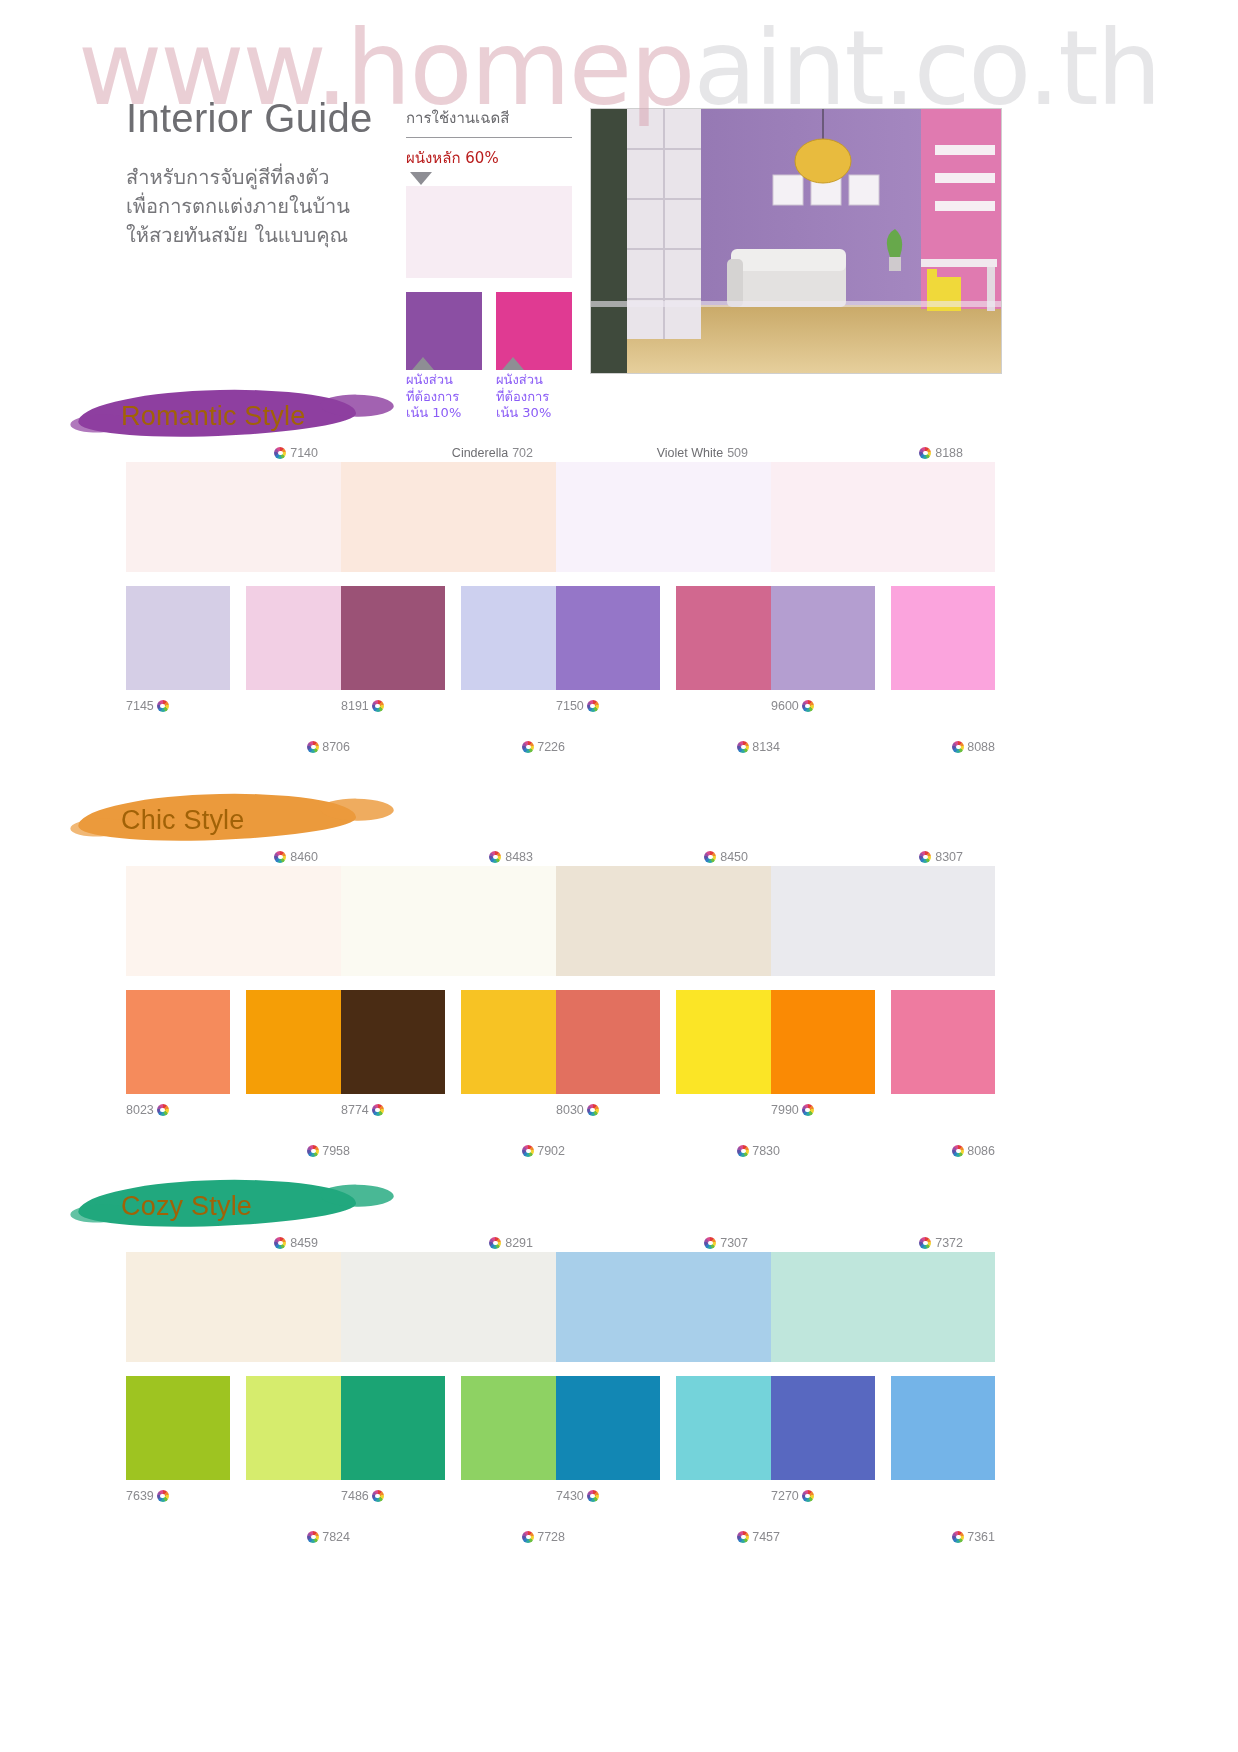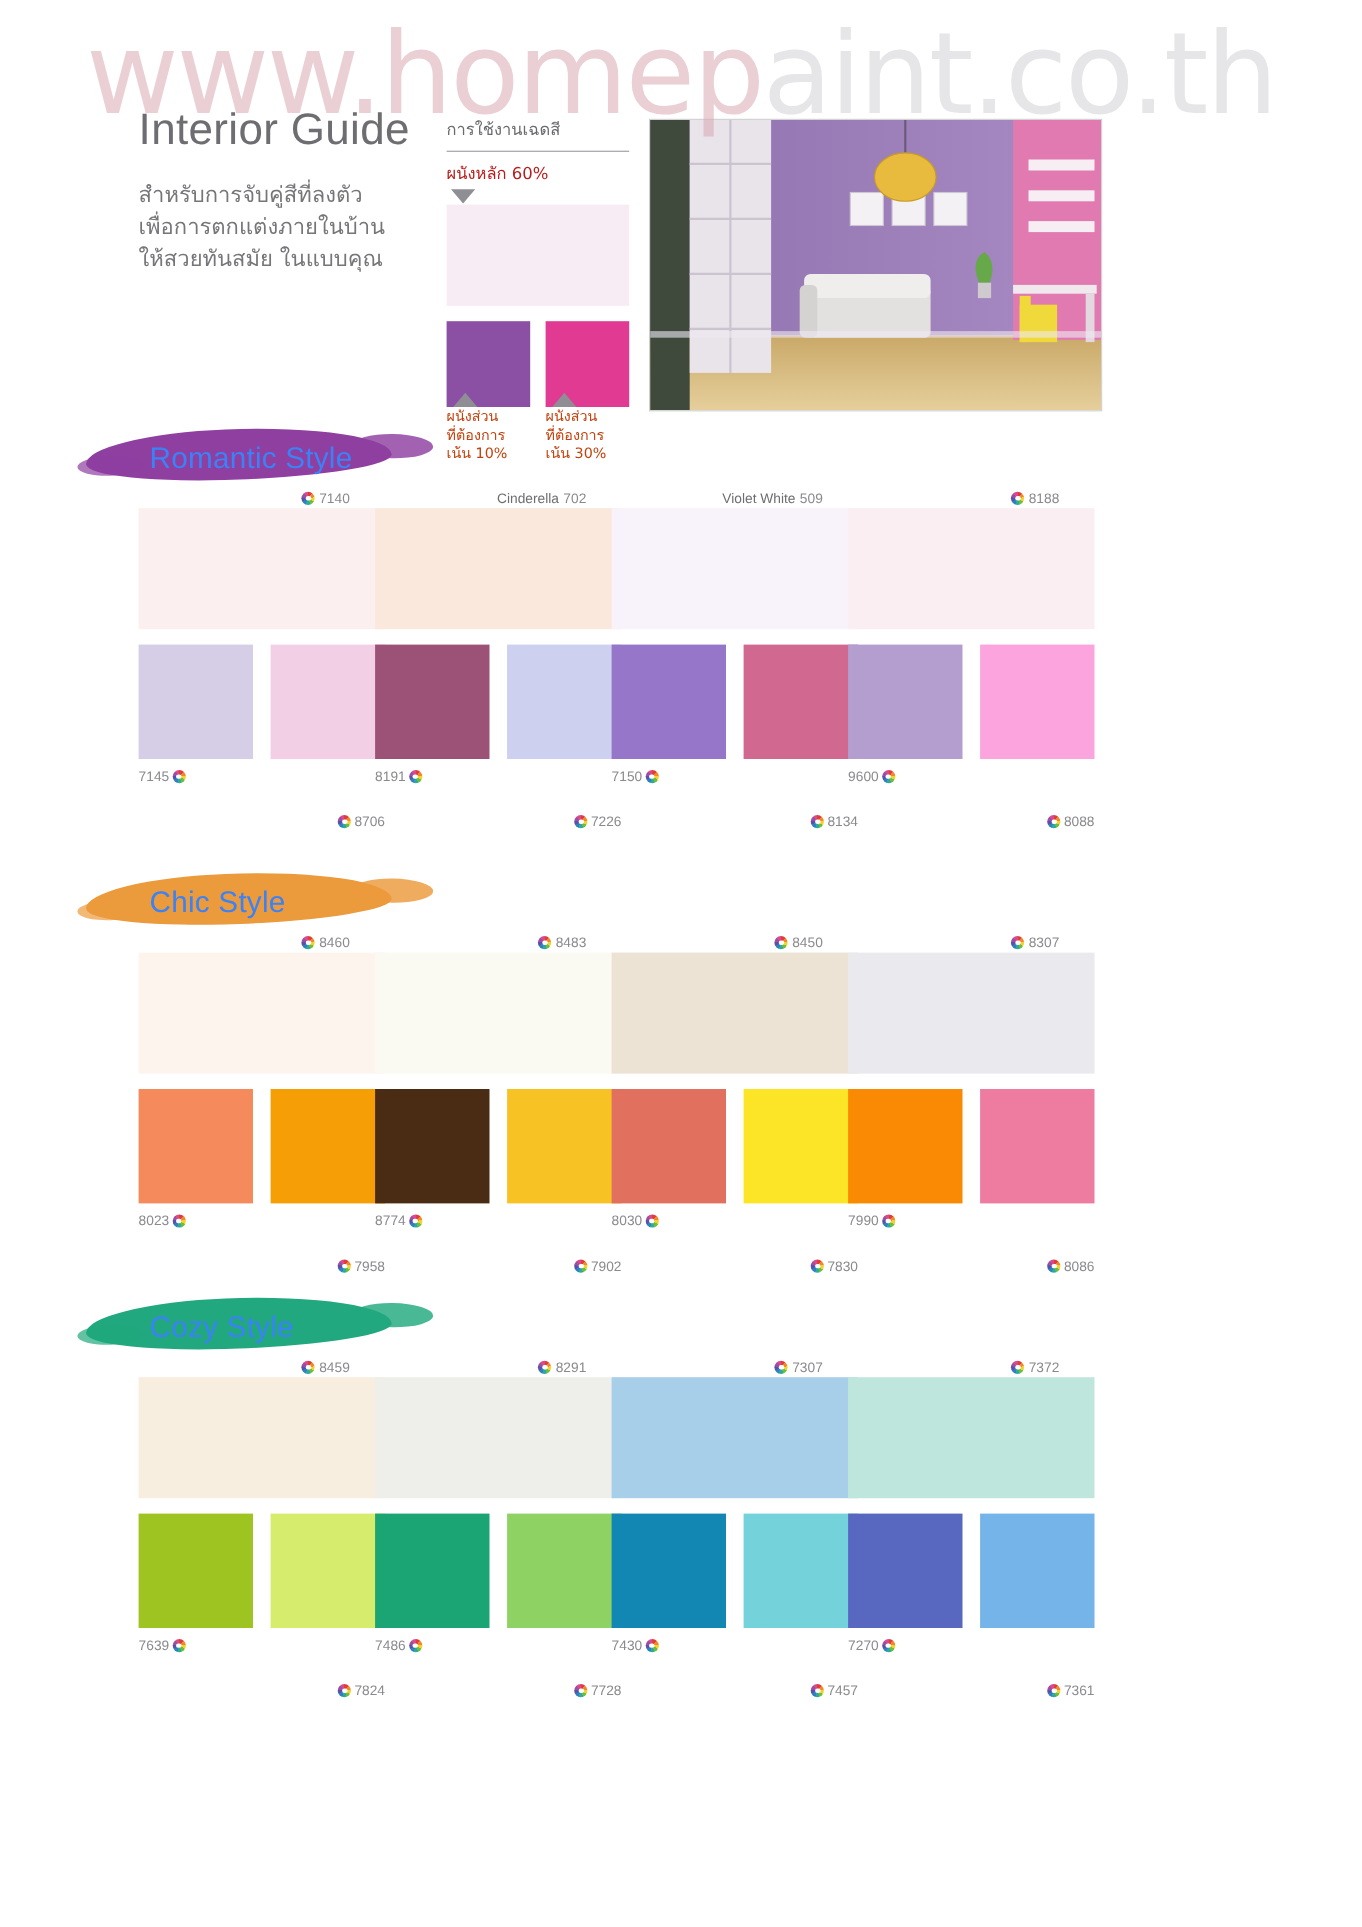--- a/index.html
+++ b/index.html
@@ -43,21 +43,21 @@
   }
   .lg-main-swatch{width:166px;height:92px;margin-top:1px;}
   .lg-accents{display:flex;gap:14px;margin-top:14px;}
   .lg-acc-col{width:76px;}
   .lg-acc-swatch{width:76px;height:78px;}
   .tri-up{
     width:0;height:0;border-left:11px solid transparent;border-right:11px solid transparent;
     border-bottom:13px solid #8e8e94;margin:-13px 0 0 6px;position:relative;
   }
   .lg-acc-cap{
-    font-size:13px;line-height:1.28;color:#c2410c;margin-top:2px;
+    font-size:13px;line-height:1.28;color:#8b5cf6;margin-top:2px;
     font-family:"DejaVu Sans",sans-serif;white-space:pre-line;
   }
 
   
   #photo{
     position:absolute;left:590px;top:108px;width:410px;height:264px;
     border:1px solid #cfcfcf;overflow:hidden;z-index:6;
     background:linear-gradient(#efe7d8,#e2d6c0);
   }
 
@@ -71,21 +71,21 @@
   }
   .banner .stroke:after{
     content:"";position:absolute;right:-38px;top:10px;width:74px;height:22px;
     border-radius:50%;background:inherit;opacity:.82;transform:rotate(3deg);
   }
   .banner .stroke:before{
     content:"";position:absolute;left:-8px;top:20px;width:60px;height:18px;
     border-radius:50%;background:inherit;opacity:.7;
   }
   .banner .btxt{
-    position:absolute;left:58px;top:19px;font-size:27px;color:#3b82f6;
+    position:absolute;left:43px;top:19px;font-size:27px;color:#a16207;
     font-family:"Liberation Sans",sans-serif;letter-spacing:.2px;z-index:3;
   }
 
   .grid{position:absolute;left:126px;top:62px;width:988px;}
   .row-codes{display:flex;}
   .group{width:192px;margin-right:23px;}
   .group:last-child{margin-right:0;}
 
   .code-top{
     display:flex;align-items:center;justify-content:flex-end;gap:4px;

